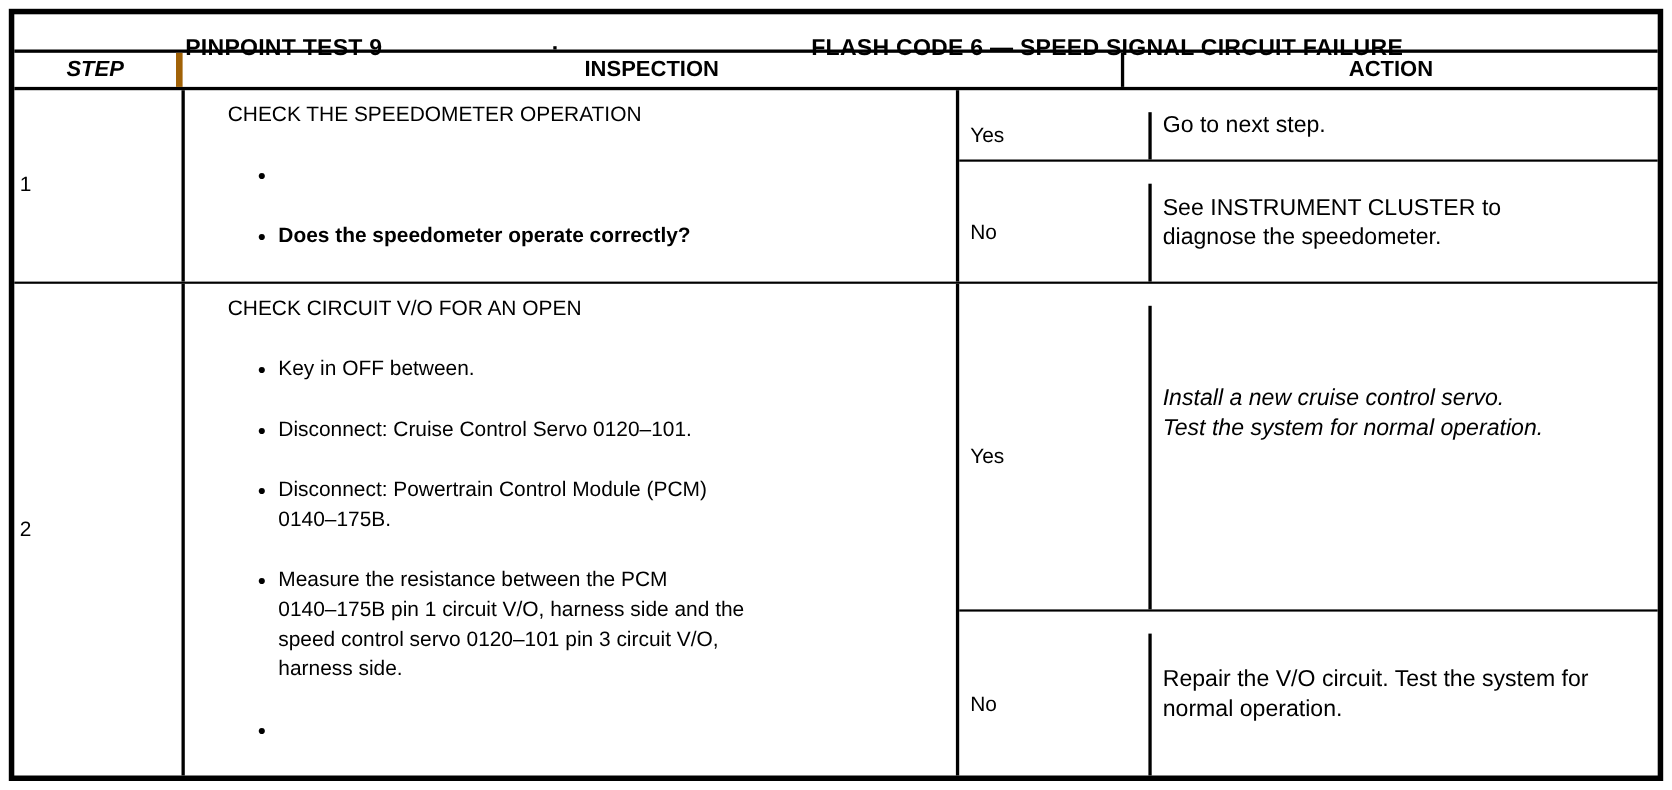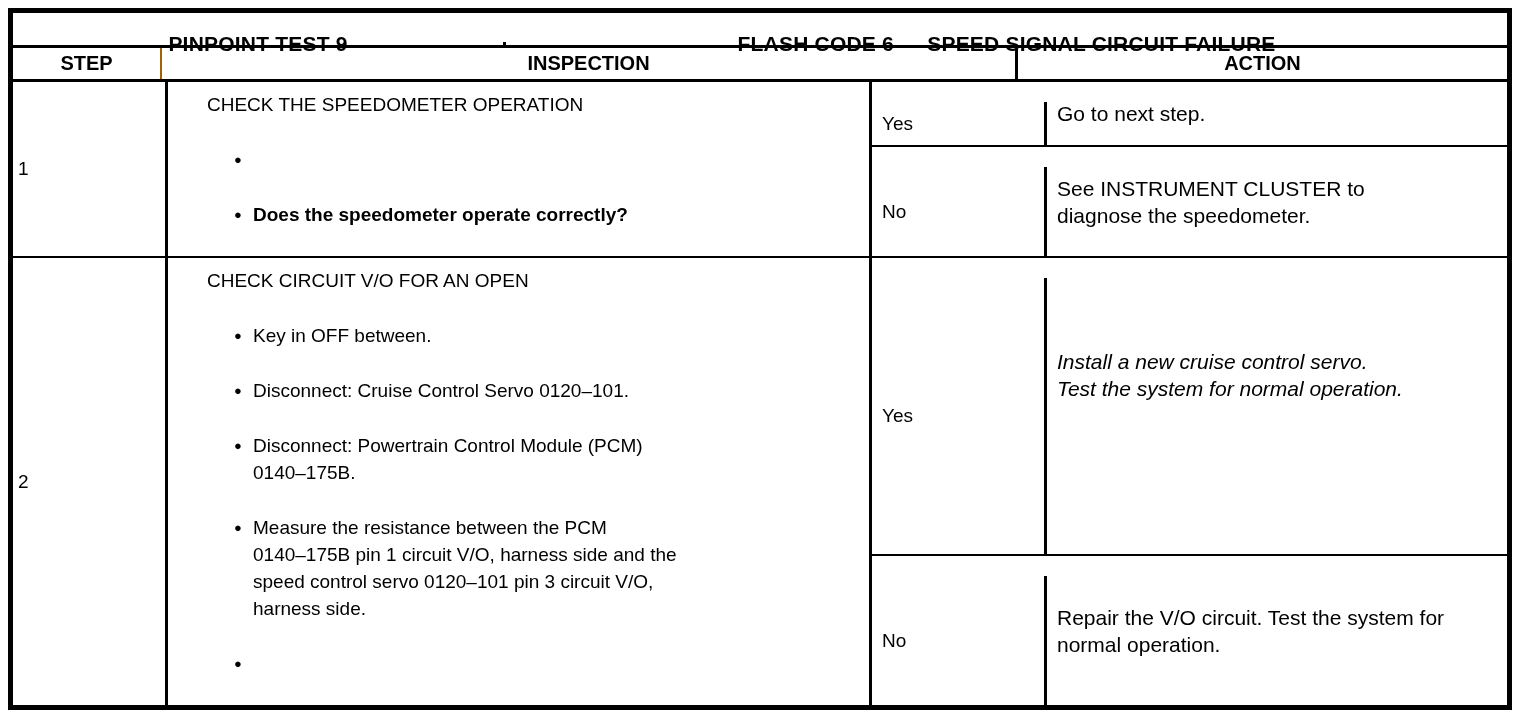--- a/index.html
+++ b/index.html
@@ -17,21 +17,21 @@
   .hrow1 { height:32px; border-bottom:3px solid #000; }
   .hrow1 .cell { display:flex; align-items:center; justify-content:center;
                  font-weight:bold; font-size:21px; letter-spacing:0.2px;margin-top:29px; }
   .hcell-a { width:490px; border-right:3px solid #000; }
   .hcell-b { flex:1; }
 
   
   .hrow2 { height:42px; border-bottom:3px solid #000; }
   .hrow2 .cell { display:flex; align-items:center; justify-content:center;
                  font-weight:bold; font-size:20px; }
-  .h2-step { width:147px; border-right:2px solid #a16207; }
+  .h2-step { width:147px; border-right:6px solid #a16207;font-style:italic; }
   .h2-insp { width:853px; border-right:3px solid #000; }
   .h2-act  { flex:1; }
 
   
   .brow1 { height:178px; border-bottom:2px solid #000; }
   .brow2 { flex:1; }
 
   .step-cell { width:147px; border-right:3px solid #000; display:flex;
                align-items:center; padding-left:5px; font-size:19px; }
   .insp-cell { width:685px; border-right:3px solid #000; padding:9px 8px 0 8px;

